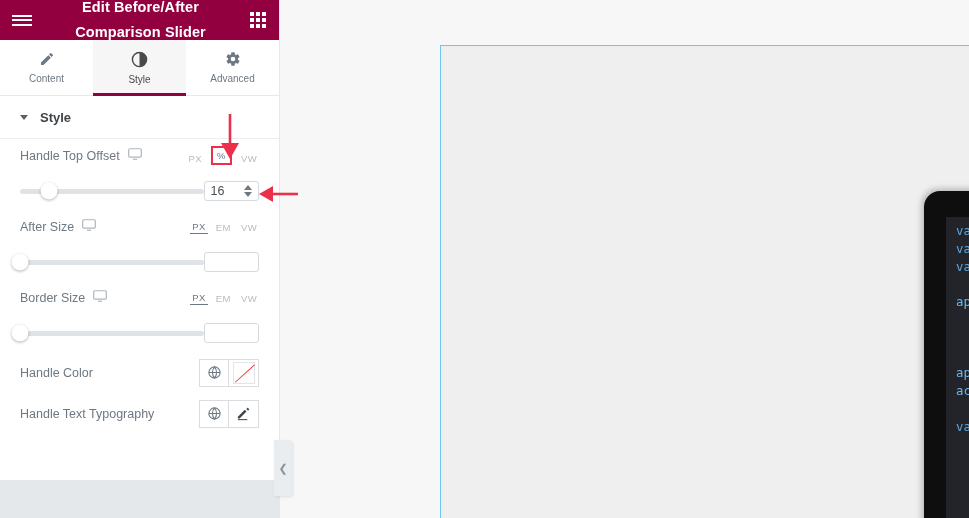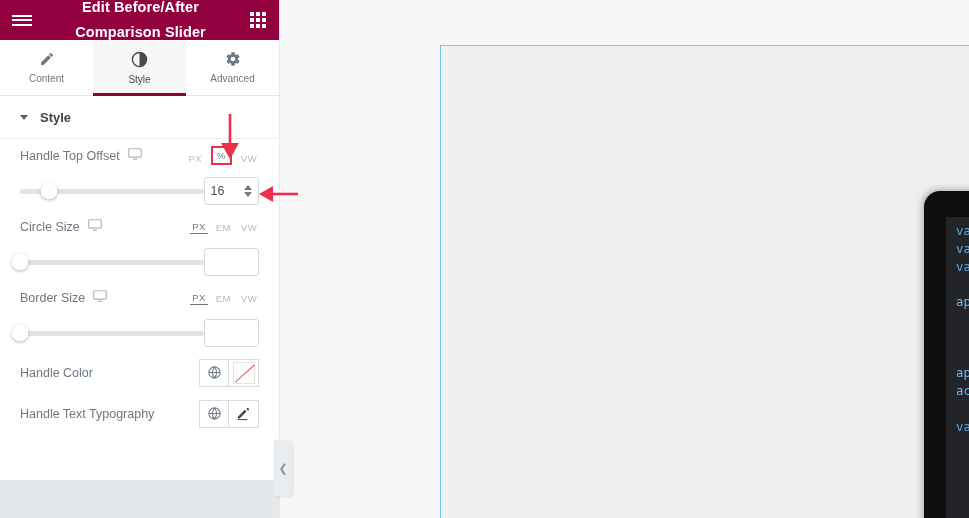--- a/index.html
+++ b/index.html
@@ -110,21 +110,21 @@
            letter-spacing: .4px; justify-content: center; }
   .unit { cursor: pointer; padding: 1px 2px; }
   .unit.sel { color: #6d7882; border-bottom: 1px solid #6d7882; }
   .unit.boxed { border: 2px solid #ec2f4b; padding: 2px 4px; margin: 0 1px; }
 
   .slider-row { display: flex; align-items: center; justify-content: space-between; height: 38px; }
   .track { position: relative; width: 186px; height: 5px; background: #dfe3e7; border-radius: 3px; }
   .thumb { position: absolute; top: 50%; width: 17px; height: 17px; border-radius: 50%;
            background: #fff; box-shadow: 0 1px 3px rgba(0,0,0,.30); transform: translate(-50%, -50%); }
   .numbox {
-    width: 56px; height: 28px; border: 1px solid #d5dade; border-radius: 3px;
+    width: 56px; height: 20px; border: 1px solid #d5dade; border-radius: 3px;
     background: #fff; display: flex; align-items: center; justify-content: space-between;
     padding: 0 6px; box-sizing: border-box; font-size: 12.5px; color: #4a5057;
   }
   .spin { display: flex; flex-direction: column; gap: 2px; }
   .spin i { width:0;height:0;border-left:4px solid transparent;border-right:4px solid transparent; }
   .spin i.up   { border-bottom: 5px solid #6d7882; }
   .spin i.down { border-top: 5px solid #6d7882; }
 
   .swatches { display: flex; }
   .sw {
@@ -253,21 +253,21 @@
           <span>16</span>
           <span class="spin">
               <i class="up"></i>
               <i class="down"></i>
             </span>
         </span>
       </div>
 
       <div class="ctrl-row">
         <span class="ctrl-label">
-          <span>Circle Size</span>
+          <span>After Size</span>
           <span class="mon-icon">
             <svg width="14" height="12" viewBox="0 0 20 17" fill="none" stroke="#aeb6bd" stroke-width="1.7">
               <rect x="1" y="1" width="18" height="12" rx="1.5"></rect>
                 <path d="M7 16h6"></path>
             </svg>
           </span>
         </span>
         <span class="units">
           <span class="unit sel">PX</span>
           <span class="unit">EM</span>

